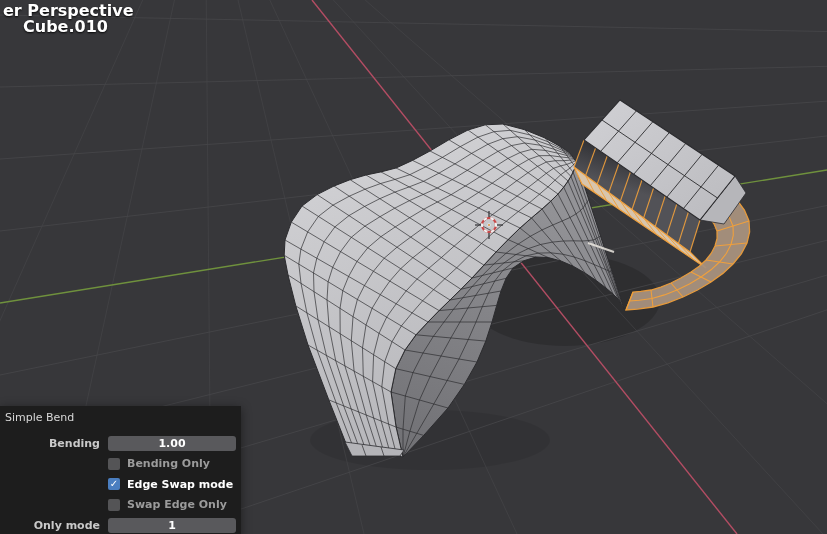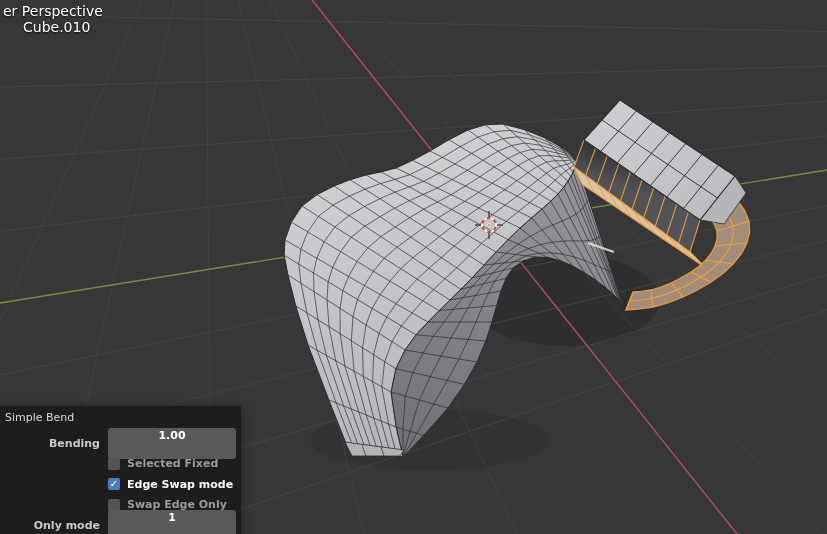--- a/index.html
+++ b/index.html
@@ -6,39 +6,39 @@
   body{
     width:827px;height:534px;overflow:hidden;position:relative;
     background:#37373a;
     font-family:"DejaVu Sans","Liberation Sans",sans-serif;
   }
   .viewport{position:absolute;inset:0;}
   svg#scene{position:absolute;left:0;top:0;display:block;}
 
   
   .vp-text{
-    position:absolute;left:3px;top:3px;color:#ffffff;font-size:14px;
-    line-height:16px;text-shadow:0 1px 2px rgba(0,0,0,.9);pointer-events:none;
+    position:absolute;left:3px;top:3px;color:#ffffff;font-size:16px;
+    line-height:16px;text-shadow:0 1px 2px rgba(0,0,0,.9);pointer-events:none;font-weight:bold;
   }
   .vp-text .line2{margin-left:20px;}
 
   
   .op-panel{
     position:absolute;left:0;top:394px;width:241px;height:132px;
     background:rgba(28,28,28,.96);border-radius:0;
     box-shadow:0 2px 10px rgba(0,0,0,.45);
     font-size:11px;color:#ddd;margin-top:12px;
   }
   .op-title{position:absolute;left:5px;top:5px;color:#d8d8d8;}
   #op-rows{position:absolute;left:16px;top:27px;right:5px;font-weight:bold;}
   .op-row{display:flex;align-items:center;height:20.5px;}
   .op-label{width:84px;text-align:right;color:#c9c9c9;padding-right:8px;flex:none;
     white-space:nowrap;overflow:hidden;}
   .op-field{
-    flex:1;height:31px;background:#59595c;border-radius:3px;color:#ffffff;
+    flex:1;height:15px;background:#59595c;border-radius:3px;color:#ffffff;
     text-align:center;line-height:15px;cursor:pointer;
   }
   .cb{
     width:12px;height:12px;border-radius:2px;background:#545456;flex:none;
     margin-right:7px;display:flex;align-items:center;justify-content:center;
     font-size:10px;line-height:10px;color:#fff;cursor:pointer;
   }
   .cb.checked{background:var(--cb-blue,#4a7ec0);}
   .cb-label{color:#9b9b9b;white-space:nowrap;}
   .cb-label.active{color:#ffffff;}
@@ -193,21 +193,21 @@
   <div class="op-panel">
     <div class="op-title">Simple Bend</div>
     <div id="op-rows">
         <div class="op-row">
           <span class="op-label">Bending</span>
           <div class="op-field">1.00</div>
         </div>
         <div class="op-row">
           <span class="op-label"></span>
           <span class="cb"></span>
-          <span class="cb-label">Selected Fixed</span>
+          <span class="cb-label">Bending Only</span>
         </div>
         <div class="op-row">
           <span class="op-label"></span>
           <span class="cb checked">
             <span>✓</span>
           </span>
           <span class="cb-label active">Edge Swap mode</span>
         </div>
         <div class="op-row">
           <span class="op-label"></span>

